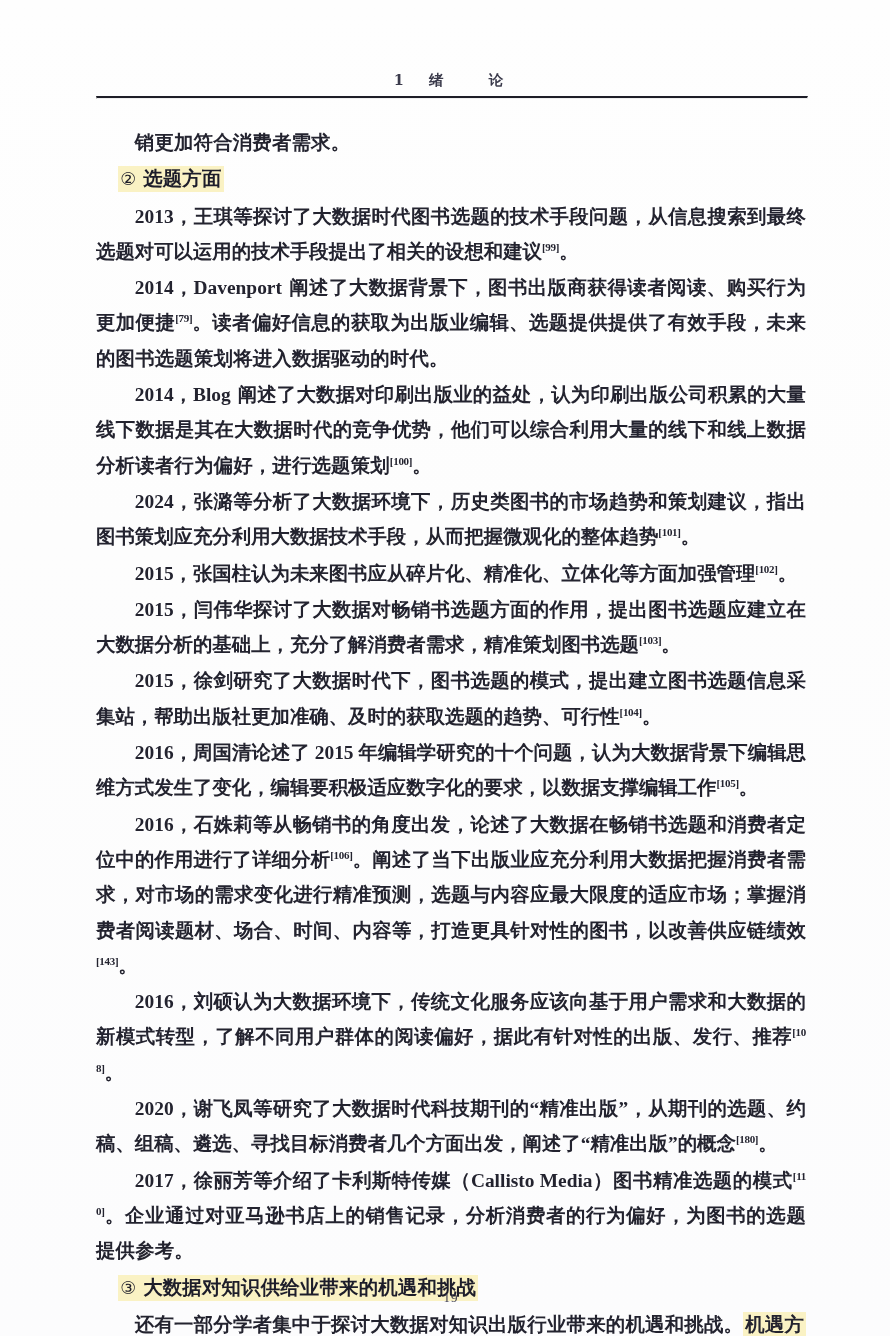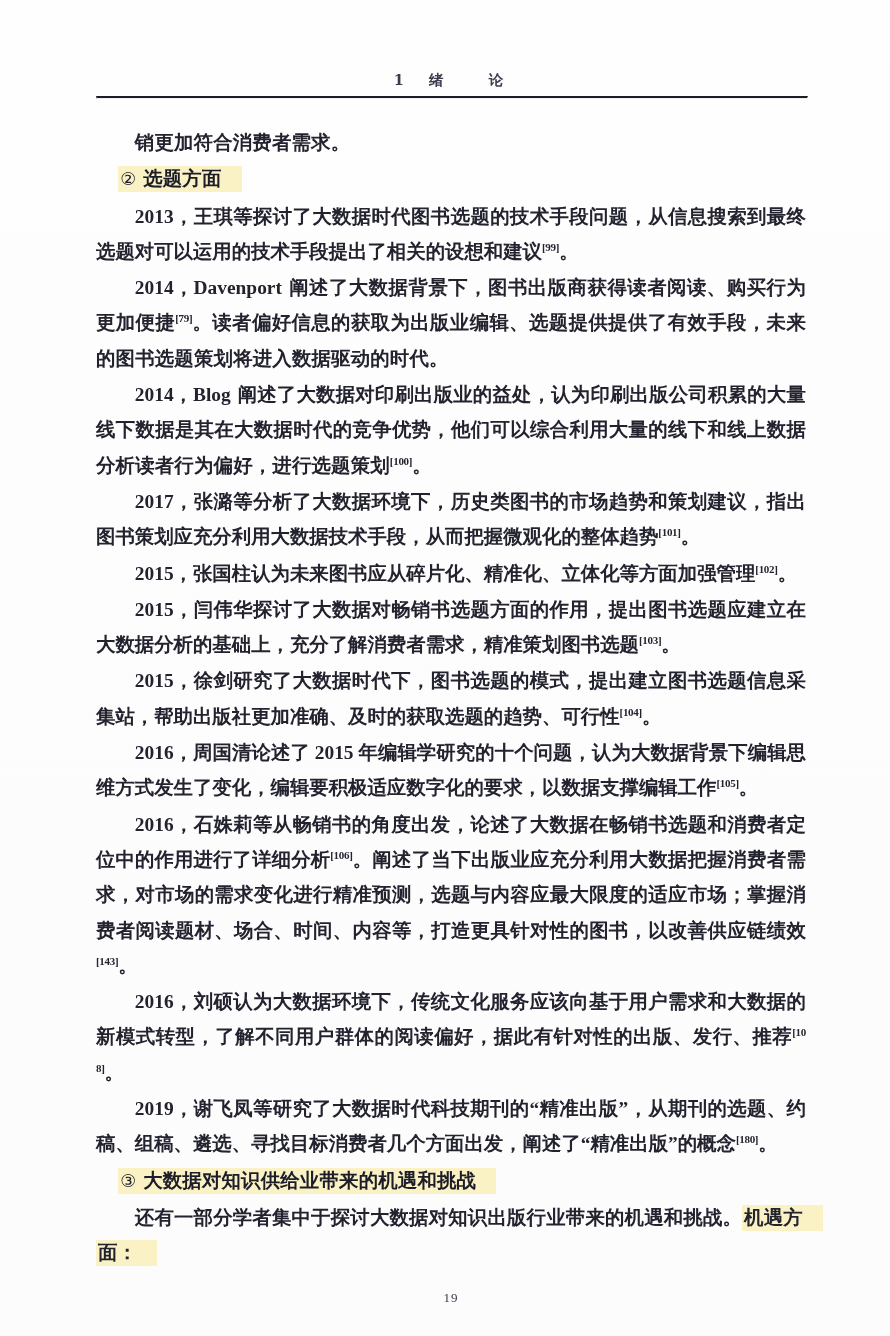--- a/index.html
+++ b/index.html
@@ -81,21 +81,21 @@
     margin: 0 0 1px 0;
     font-size: 19.4px;
     line-height: 35.3px;
     text-indent: 1.15em;
     font-weight: 700;
     color: #1d1d2a;
     letter-spacing: .2px;
   }
   .hl {
     background: #faf2c4;
-    padding: 1px 20px 2px 2px;
+    padding: 1px 2px 2px 2px;
     box-decoration-break: clone;
     -webkit-box-decoration-break: clone;
   }
   .circled {
     font-family: "DejaVu Sans", "Liberation Sans", sans-serif;
     font-size: 17.5px;
     font-weight: 500;
   }
   .lat {
     font-family: "Liberation Serif", "DejaVu Serif", serif;
@@ -141,36 +141,37 @@
     <p class="para"><span>销更加符合消费者需求。</span></p>
 
     <p class="subhead"><span class="hl"><span class="circled">②</span>&nbsp;<span>选题方面</span></span></p>
 
     <p class="para"><span class="lat">2013，王琪等探讨了大数据时代图书选题的技术手段问题，从信息搜索到最终选题对可以运用的技术手段提出了相关的设想和建议</span><sup class="ref">[99]</sup><span>。</span></p>
 
     <p class="para"><span class="lat">2014，</span><span class="lat">Davenport</span><span> 阐述了大数据背景下，图书出版商获得读者阅读、购买行为更加便捷</span><sup class="ref">[79]</sup><span>。读者偏好信息的获取为出版业编辑、选题提供提供了有效手段，未来的图书选题策划将进入数据驱动的时代。</span></p>
 
     <p class="para"><span class="lat">2014，</span><span class="lat">Blog</span><span> 阐述了大数据对印刷出版业的益处，认为印刷出版公司积累的大量线下数据是其在大数据时代的竞争优势，他们可以综合利用大量的线下和线上数据分析读者行为偏好，进行选题策划</span><sup class="ref">[100]</sup><span>。</span></p>
 
-    <p class="para"><span class="lat">2017，张潞等分析了大数据环境下，历史类图书的市场趋势和策划建议，指出图书策划应充分利用大数据技术手段，从而把握微观化的整体趋势</span><sup class="ref">[101]</sup><span>。</span></p>
+    <p class="para"><span class="lat">2024，张潞等分析了大数据环境下，历史类图书的市场趋势和策划建议，指出图书策划应充分利用大数据技术手段，从而把握微观化的整体趋势</span><sup class="ref">[101]</sup><span>。</span></p>
 
     <p class="para"><span class="lat">2015，张国柱认为未来图书应从碎片化、精准化、立体化等方面加强管理</span><sup class="ref">[102]</sup><span>。</span></p>
 
     <p class="para"><span class="lat">2015，闫伟华探讨了大数据对畅销书选题方面的作用，提出图书选题应建立在大数据分析的基础上，充分了解消费者需求，精准策划图书选题</span><sup class="ref">[103]</sup><span>。</span></p>
 
     <p class="para"><span class="lat">2015，徐剑研究了大数据时代下，图书选题的模式，提出建立图书选题信息采集站，帮助出版社更加准确、及时的获取选题的趋势、可行性</span><sup class="ref">[104]</sup><span>。</span></p>
 
     <p class="para"><span class="lat">2016，周国清论述了 2015 年编辑学研究的十个问题，认为大数据背景下编辑思维方式发生了变化，编辑要积极适应数字化的要求，以数据支撑编辑工作</span><sup class="ref">[105]</sup><span>。</span></p>
 
     <p class="para"><span class="lat">2016，石姝莉等从畅销书的角度出发，论述了大数据在畅销书选题和消费者定位中的作用进行了详细分析</span><sup class="ref">[106]</sup><span>。阐述了当下出版业应充分利用大数据把握消费者需求，对市场的需求变化进行精准预测，选题与内容应最大限度的适应市场；掌握消费者阅读题材、场合、时间、内容等，打造更具针对性的图书，以改善供应链绩效</span><sup class="ref">[143]</sup><span>。</span></p>
 
     <p class="para"><span class="lat">2016，刘硕认为大数据环境下，传统文化服务应该向基于用户需求和大数据的新模式转型，了解不同用户群体的阅读偏好，据此有针对性的出版、发行、推荐</span><sup class="ref">[108]</sup><span>。</span></p>
 
-    <p class="para"><span class="lat">2019，谢飞凤等研究了大数据时代科技期刊的“精准出版”，从期刊的选题、约稿、组稿、遴选、寻找目标消费者几个方面出发，阐述了“精准出版”的概念</span><sup class="ref">[180]</sup><span>。</span></p>
+    <p class="para"><span class="lat">2020，谢飞凤等研究了大数据时代科技期刊的“精准出版”，从期刊的选题、约稿、组稿、遴选、寻找目标消费者几个方面出发，阐述了“精准出版”的概念</span><sup class="ref">[180]</sup><span>。</span></p>
 
+    <p class="para"><span class="lat">2017，徐丽芳等介绍了卡利斯特传媒（</span><span class="lat">Callisto Media</span><span>）图书精准选题的模式</span><sup class="ref">[110]</sup><span>。企业通过对亚马逊书店上的销售记录，分析消费者的行为偏好，为图书的选题提供参考。</span></p>
 
     <p class="subhead"><span class="hl"><span class="circled">③</span>&nbsp;<span>大数据对知识供给业带来的机遇和挑战</span></span></p>
 
     <p class="para"><span>还有一部分学者集中于探讨大数据对知识出版行业带来的机遇和挑战。</span><span class="hl">机遇方面：</span></p>
 
   </div>
 
   <div class="folio">19</div>
 
 </div>

